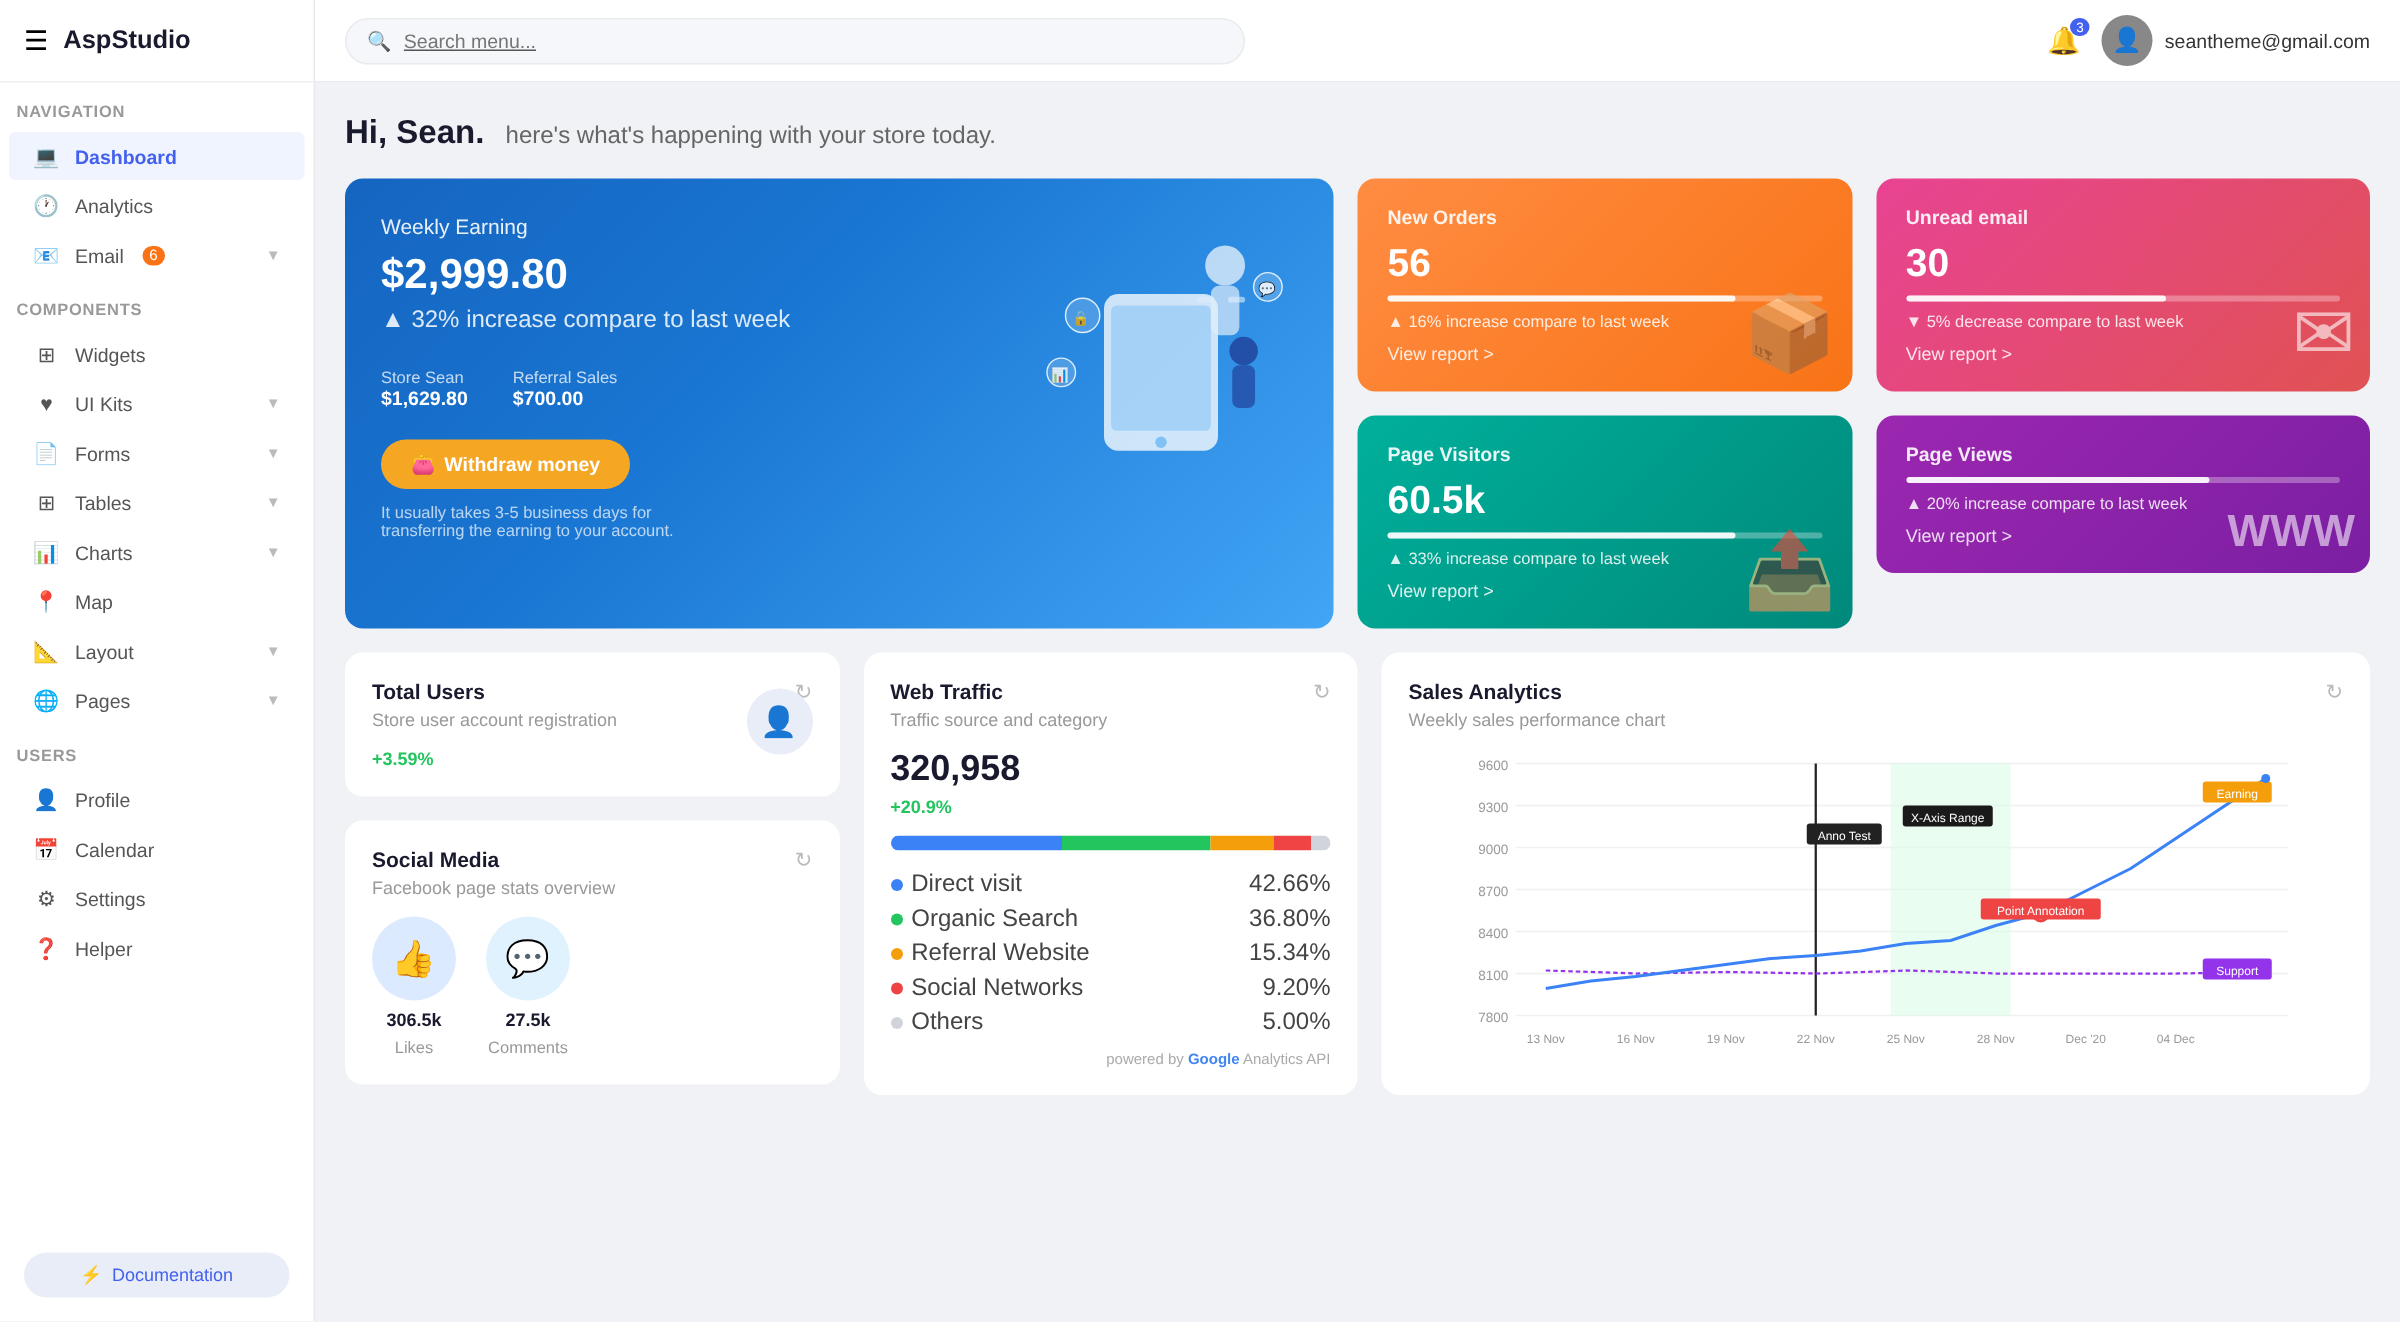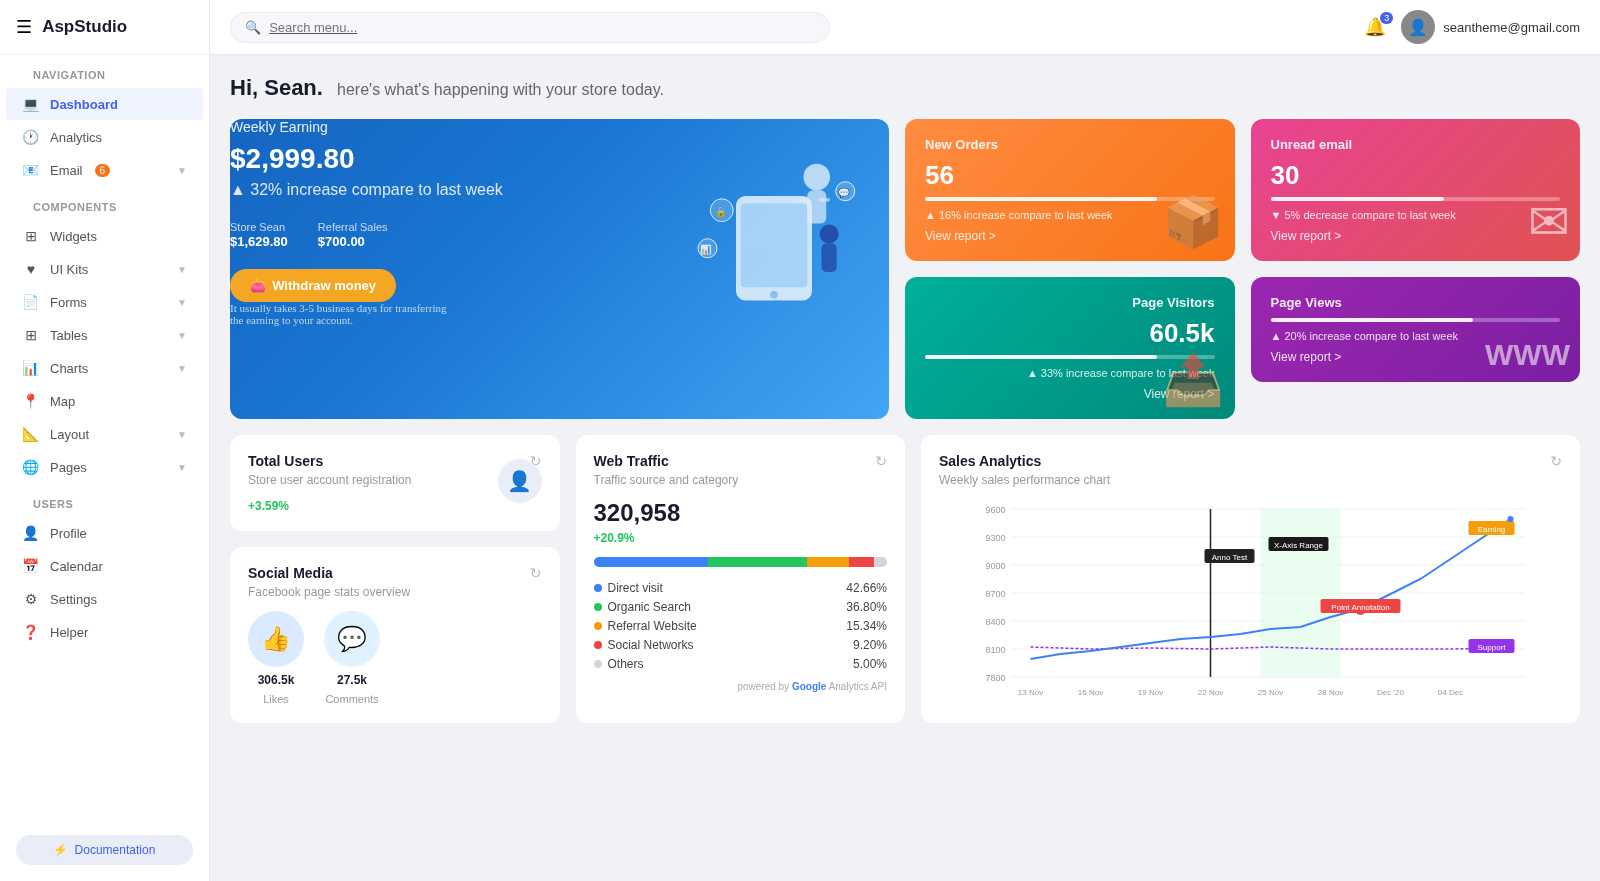--- a/index.html
+++ b/index.html
@@ -3,21 +3,21 @@
   <meta charset="utf-8">
   <style>
     * { box-sizing: border-box; margin: 0; padding: 0; }
     body { font-family: 'Segoe UI', Arial, sans-serif; background: #f0f2f5; display: flex; height: 100vh; overflow: hidden; font-size: 13px; }
 
     
     .sidebar { width: 210px; background: #fff; display: flex; flex-direction: column; border-right: 1px solid #e8eaed; height: 100vh; overflow-y: auto; flex-shrink: 0; }
     .sidebar-logo { display: flex; align-items: center; gap: 10px; padding: 16px 16px; border-bottom: 1px solid #f0f0f0; }
     .sidebar-logo-icon { font-size: 18px; cursor: pointer; }
     .sidebar-logo-text { font-size: 17px; font-weight: 700; color: #1a1a2e; }
-    .sidebar-section-label { font-size: 11px; color: #999; font-weight: 600; text-transform: uppercase; padding: 14px 33px 6px; letter-spacing: 0.5px; }
+    .sidebar-section-label { font-size: 11px; color: #999; font-weight: 600; text-transform: uppercase; padding: 14px 11px 6px; letter-spacing: 0.5px; }
     .sidebar-item { display: flex; align-items: center; gap: 10px; padding: 8px 16px; cursor: pointer; color: #555; font-size: 13px; transition: background 0.15s; border-radius: 4px; margin: 1px 6px; }
     .sidebar-item.active { background: #f0f4ff; color: #4361ee; font-weight: 600; }
     .sidebar-item .item-icon { width: 18px; text-align: center; font-size: 14px; }
     .sidebar-item .chevron { margin-left: auto; font-size: 10px; color: #bbb; }
     .sidebar-item .badge { background: #f97316; color: #fff; font-size: 10px; border-radius: 10px; padding: 1px 5px; margin-left: 2px; }
     .sidebar-footer { margin-top: auto; padding: 16px; }
     .doc-btn { background: #e8edf8; border: none; border-radius: 20px; padding: 8px 20px; color: #4361ee; font-size: 12px; cursor: pointer; display: flex; align-items: center; gap: 6px; width: 100%; justify-content: center; }
 
     
     .main { flex: 1; display: flex; flex-direction: column; overflow: hidden; }
@@ -31,36 +31,36 @@
     .notif-badge { position: absolute; top: -4px; right: -6px; background: #4361ee; color: #fff; font-size: 9px; border-radius: 10px; padding: 1px 4px; }
     .user-info { display: flex; align-items: center; gap: 8px; cursor: pointer; }
     .user-avatar { width: 34px; height: 34px; border-radius: 50%; background: #888; overflow: hidden; display: flex; align-items: center; justify-content: center; font-size: 16px; }
     .user-email { font-size: 13px; color: #333; }
 
     
     .content { flex: 1; overflow-y: auto; padding: 20px; }
     .greeting { margin-bottom: 18px; }
     .greeting h2 { font-size: 22px; color: #1a1a2e; }
     .greeting h2 span { font-weight: 400; font-size: 16px; color: #666; margin-left: 8px; }
-    .weekly-card { grid-column: 1; background: linear-gradient(135deg, #1565c0 0%, #1976d2 40%, #42a5f5 100%); border-radius: 12px; color: #fff; position: relative; overflow: hidden; min-height: 240px; }
+    .weekly-card { grid-column: 1; background: linear-gradient(135deg, #1565c0 0%, #1976d2 40%, #42a5f5 100%); border-radius: 12px; padding: 24px; color: #fff; position: relative; overflow: hidden; min-height: 240px; }
     .weekly-card h3 { font-size: 14px; font-weight: 500; margin-bottom: 8px; opacity: 0.9; }
     .weekly-card .amount { font-size: 28px; font-weight: 700; margin-bottom: 6px; }
     .weekly-card .increase { font-size: 16px; opacity: 0.85; margin-bottom: 20px; }
     .weekly-card .sales-row { display: flex; gap: 30px; margin-bottom: 20px; }
     .weekly-card .sales-item label { font-size: 11px; opacity: 0.75; }
     .weekly-card .sales-item span { font-size: 13px; font-weight: 600; display: block; }
     .withdraw-btn { background: #f5a623; color: #fff; border: none; border-radius: 20px; padding: 9px 20px; font-size: 13px; font-weight: 600; cursor: pointer; display: flex; align-items: center; gap: 6px; }
-    .weekly-card .note { font-size: 11px; opacity: 0.7; max-width: 220px; font-family: Liberation Serif, serif; }
+    .weekly-card .note { font-size: 11px; opacity: 0.7; margin-top: 10px; max-width: 220px; }
 
     
     .stat-cards-col { display: flex; flex-direction: column; gap: 16px; }
     .stat-card { border-radius: 12px; padding: 18px 20px; color: #fff; position: relative; overflow: hidden; }
     .stat-card.orange { background: linear-gradient(135deg, #ff8c42, #f97316); }
     .stat-card.red { background: linear-gradient(135deg, #e84393, #e05252); }
-    .stat-card.teal { background: linear-gradient(135deg, #00b09b, #00897b); text-align: right; }
+    .stat-card.teal { background: linear-gradient(135deg, #00b09b, #00897b); }
     .stat-card.purple { background: linear-gradient(135deg, #9c27b0, #7b1fa2); }
     .stat-card h4 { font-size: 13px; opacity: 0.9; margin-bottom: 8px; }
     .stat-card .big-num { font-size: 26px; font-weight: 700; margin-bottom: 6px; }
     .stat-card .progress-bar { background: rgba(255,255,255,0.3); border-radius: 4px; height: 4px; margin-bottom: 8px; }
     .stat-card .progress-fill { background: rgba(255,255,255,0.9); height: 4px; border-radius: 4px; }
     .stat-card .stat-change { font-size: 11px; opacity: 0.85; }
     .stat-card .view-report { font-size: 12px; opacity: 0.85; cursor: pointer; margin-top: 8px; display: inline-block; }
     .stat-card .card-icon-bg { position: absolute; right: 10px; bottom: 10px; opacity: 0.6; font-size: 50px; }
 
     
@@ -72,21 +72,21 @@
     .big-stat { font-size: 24px; font-weight: 700; color: #1a1a2e; margin-bottom: 4px; }
     .stat-positive { color: #22c55e; font-size: 12px; font-weight: 600; }
 
     
     .user-stat-icon { width: 44px; height: 44px; background: #e8edf8; border-radius: 50%; display: flex; align-items: center; justify-content: center; float: right; margin-top: -40px; color: #4361ee; font-size: 20px; }
 
     
     .traffic-bar-container { display: flex; height: 10px; border-radius: 5px; overflow: hidden; margin-bottom: 14px; }
     .traffic-bar-seg { height: 100%; }
     .traffic-legend { display: flex; flex-direction: column; gap: 5px; }
-    .traffic-row { display: flex; align-items: center; justify-content: space-between; font-size: 12px; color: #444; }
+    .traffic-row { display: flex; align-items: center; justify-content: space-between; font-size: 16px; color: #444; }
     .traffic-dot { width: 8px; height: 8px; border-radius: 50%; margin-right: 6px; display: inline-block; }
     .traffic-left { display: flex; align-items: center; }
     .powered-by { font-size: 10px; color: #aaa; text-align: right; margin-top: 10px; }
     .powered-google { color: #4285f4; font-weight: 600; }
 
     
     .social-icons-row { display: flex; gap: 20px; margin-top: 10px; }
     .social-icon-item { display: flex; flex-direction: column; align-items: center; gap: 6px; }
     .social-circle { width: 56px; height: 56px; border-radius: 50%; display: flex; align-items: center; justify-content: center; font-size: 24px; }
     .social-circle.blue { background: #dbeafe; color: #2563eb; }

